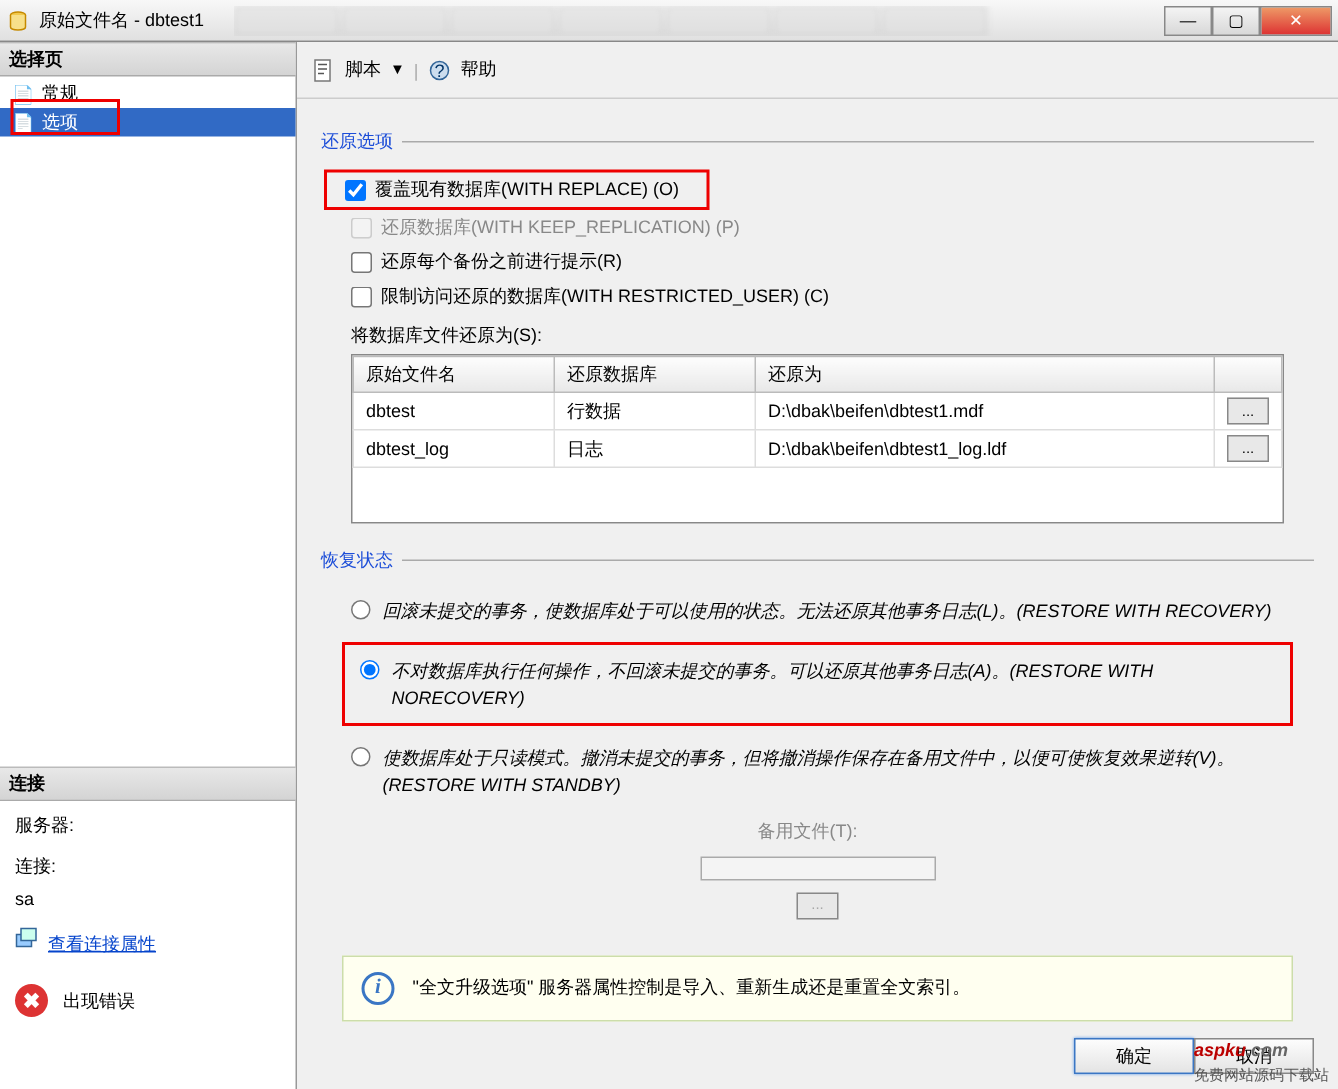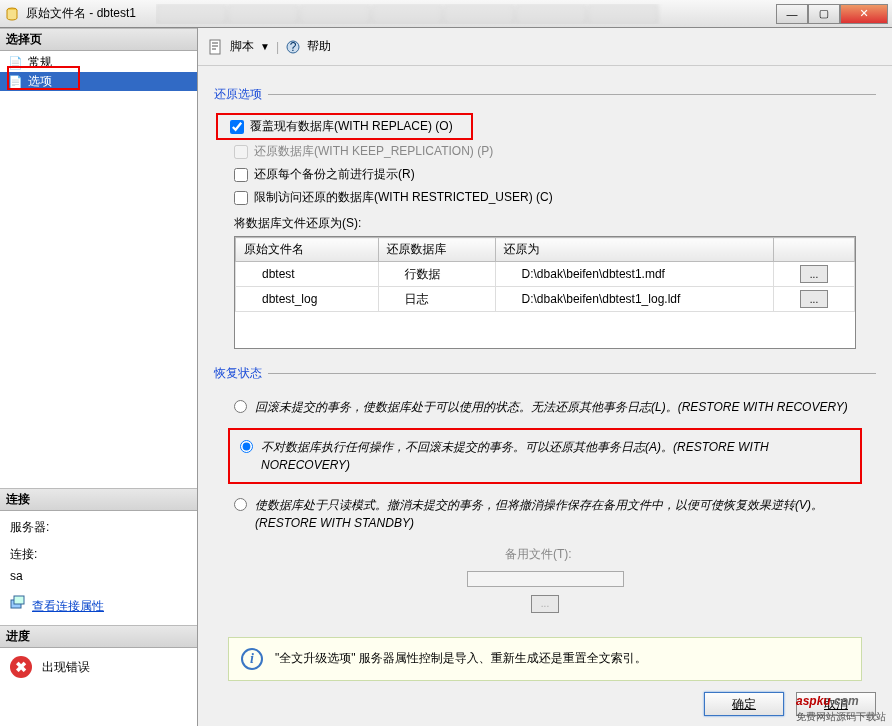--- a/index.html
+++ b/index.html
@@ -47,39 +47,39 @@
     .check-row label { cursor: pointer; }
     .check-row.disabled label { color: #888; }
     .check-row input[type=checkbox] { width: 14px; height: 14px; }
     
     .hl-overwrite { border: 2px solid #e00; padding: 3px 18px 3px 12px; display: inline-flex; margin-left: 2px; }
     
     .files-label { padding: 6px 20px 4px; }
     .files-table { margin: 0 20px; border: 1px solid #888; background: #fff; }
     .files-table table { width: 100%; border-collapse: collapse; }
     .files-table th { background: linear-gradient(#fdfdfd,#e8e8e8); border: 1px solid #bbb; text-align: left; padding: 3px 8px; font-weight: normal; }
-    .files-table td { border: 1px solid #ddd; padding: 3px 26px; }
+    .files-table td { border: 1px solid #ddd; padding: 3px 8px; }
     .files-table td:last-child { width: 40px; text-align: center; }
     .browse-btn { width: 28px; height: 18px; border: 1px solid #888; background: #e8e8e8; cursor: pointer; font-size: 10px; }
     .files-table .spacer-row td { height: 36px; border: none; }
     
     .radio-row { display: flex; align-items: flex-start; gap: 8px; padding: 6px 20px; }
     .radio-row input { margin-top: 2px; }
     .radio-row label { line-height: 1.5; font-style: italic; }
     
     .hl-norecovery { border: 2px solid #e00; margin: 6px 14px; padding: 4px 4px; }
     
     .standby-row { display: flex; align-items: center; gap: 8px; padding: 8px 20px; flex-direction: column; }
     .standby-row .label { color: #888; width: 80px; }
     .standby-input { flex: 1; height: 22px; border: 1px solid #aaa; background: #f4f4f4; }
     
     .info-bar { margin: 16px 14px; border: 1px solid #cda; background: #fffff0; display: flex; align-items: center; gap: 12px; padding: 10px 12px; }
     .info-icon { width: 22px; height: 22px; border-radius: 50%; border: 2px solid #3a76c4; color: #3a76c4; display: flex; align-items: center; justify-content: center; font-weight: bold; font-family: serif; font-style: italic; font-size: 14px; }
     
-    .footer { position: absolute; bottom: 10px; right: 16px; display: flex; gap: 12px; text-decoration: underline; }
+    .footer { position: absolute; bottom: 10px; right: 16px; display: flex; gap: 0; }
     .btn { min-width: 80px; height: 24px; border: 1px solid #888; background: linear-gradient(#fdfdfd,#e4e4e4); cursor: pointer; padding: 0 12px; }
     .btn.default { border: 1px solid #3a76c4; box-shadow: 0 0 2px #5a96e4; }
     
     .watermark { position: absolute; right: 6px; bottom: 2px; font-size: 20px; font-weight: bold; font-style: italic; color: #b00; pointer-events: none; }
     .watermark .com { font-size: 12px; color: #666; }
     .watermark .sub { display:block; font-size: 10px; color: #555; font-style: normal; font-weight: normal; text-align: center; }
   </style>
 </head>
 <body>
 
@@ -134,21 +134,20 @@
         <span>
           <svg width="16" height="16">
               <rect x="1" y="5" width="10" height="8" fill="#9cf" stroke="#369"></rect>
               <rect x="4" y="1" width="10" height="8" fill="#cfe" stroke="#369"></rect>
             </svg>
         </span>
         <span class="link">查看连接属性</span>
       </div>
     </div>
 
-    <div class="sidebar-section-header">进度</div>
     <div class="progress-body">
       <span class="error-icon">✖</span>
       <span>出现错误</span>
     </div>
     <div style="height:40px"></div>
   </div>
 
   <div class="main">
     <div class="toolbar">
       <span class="tb-icon">

